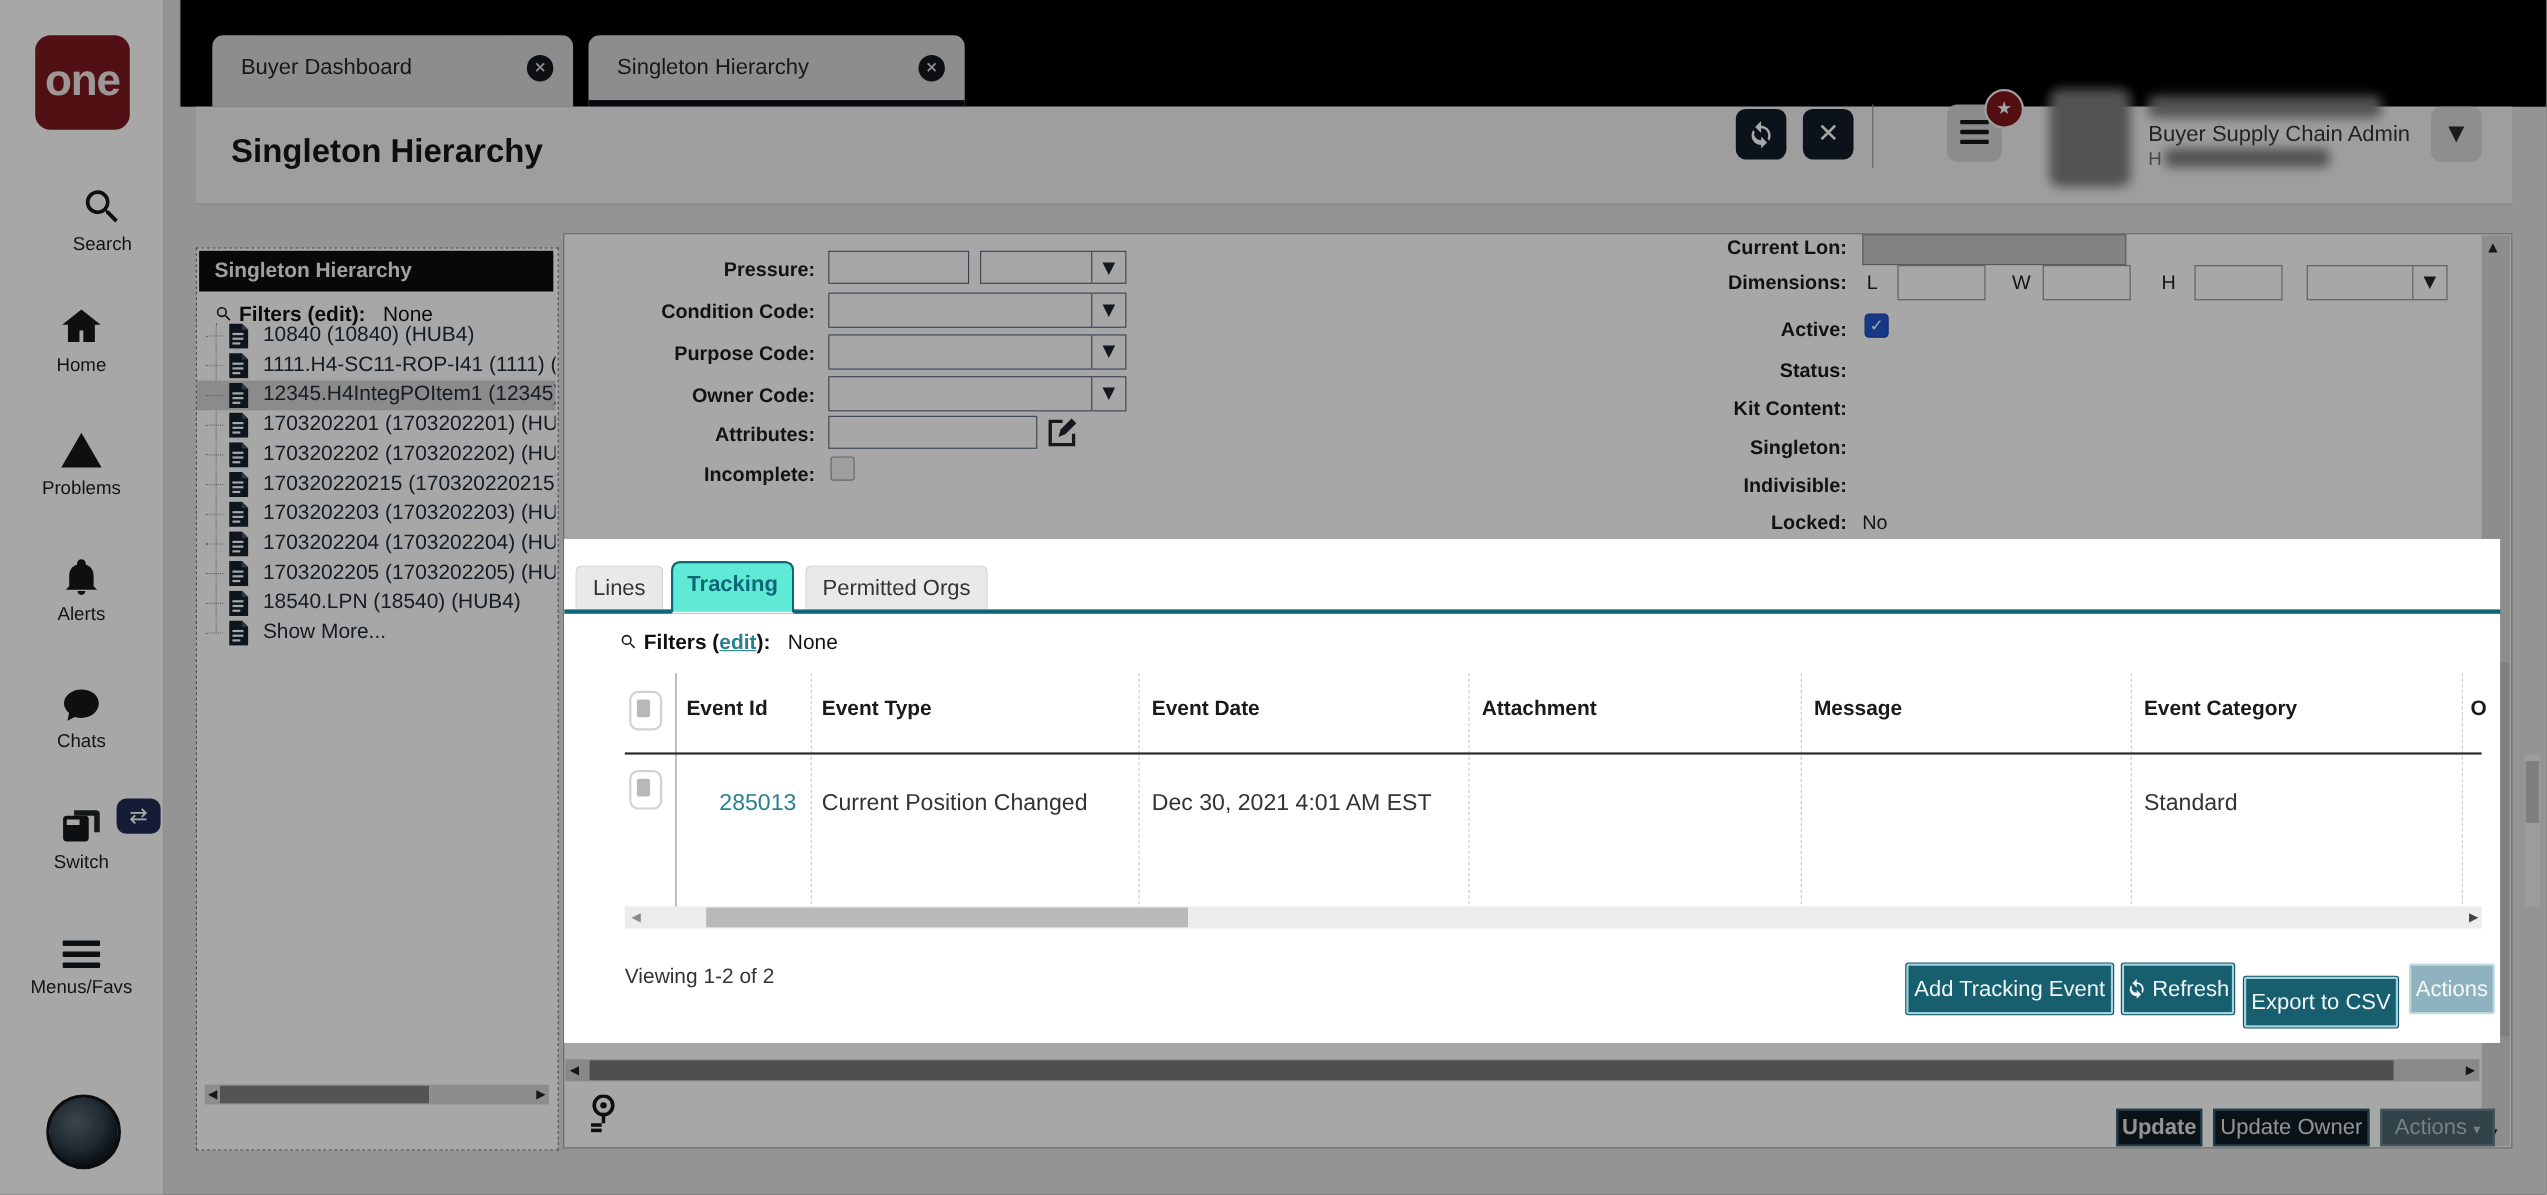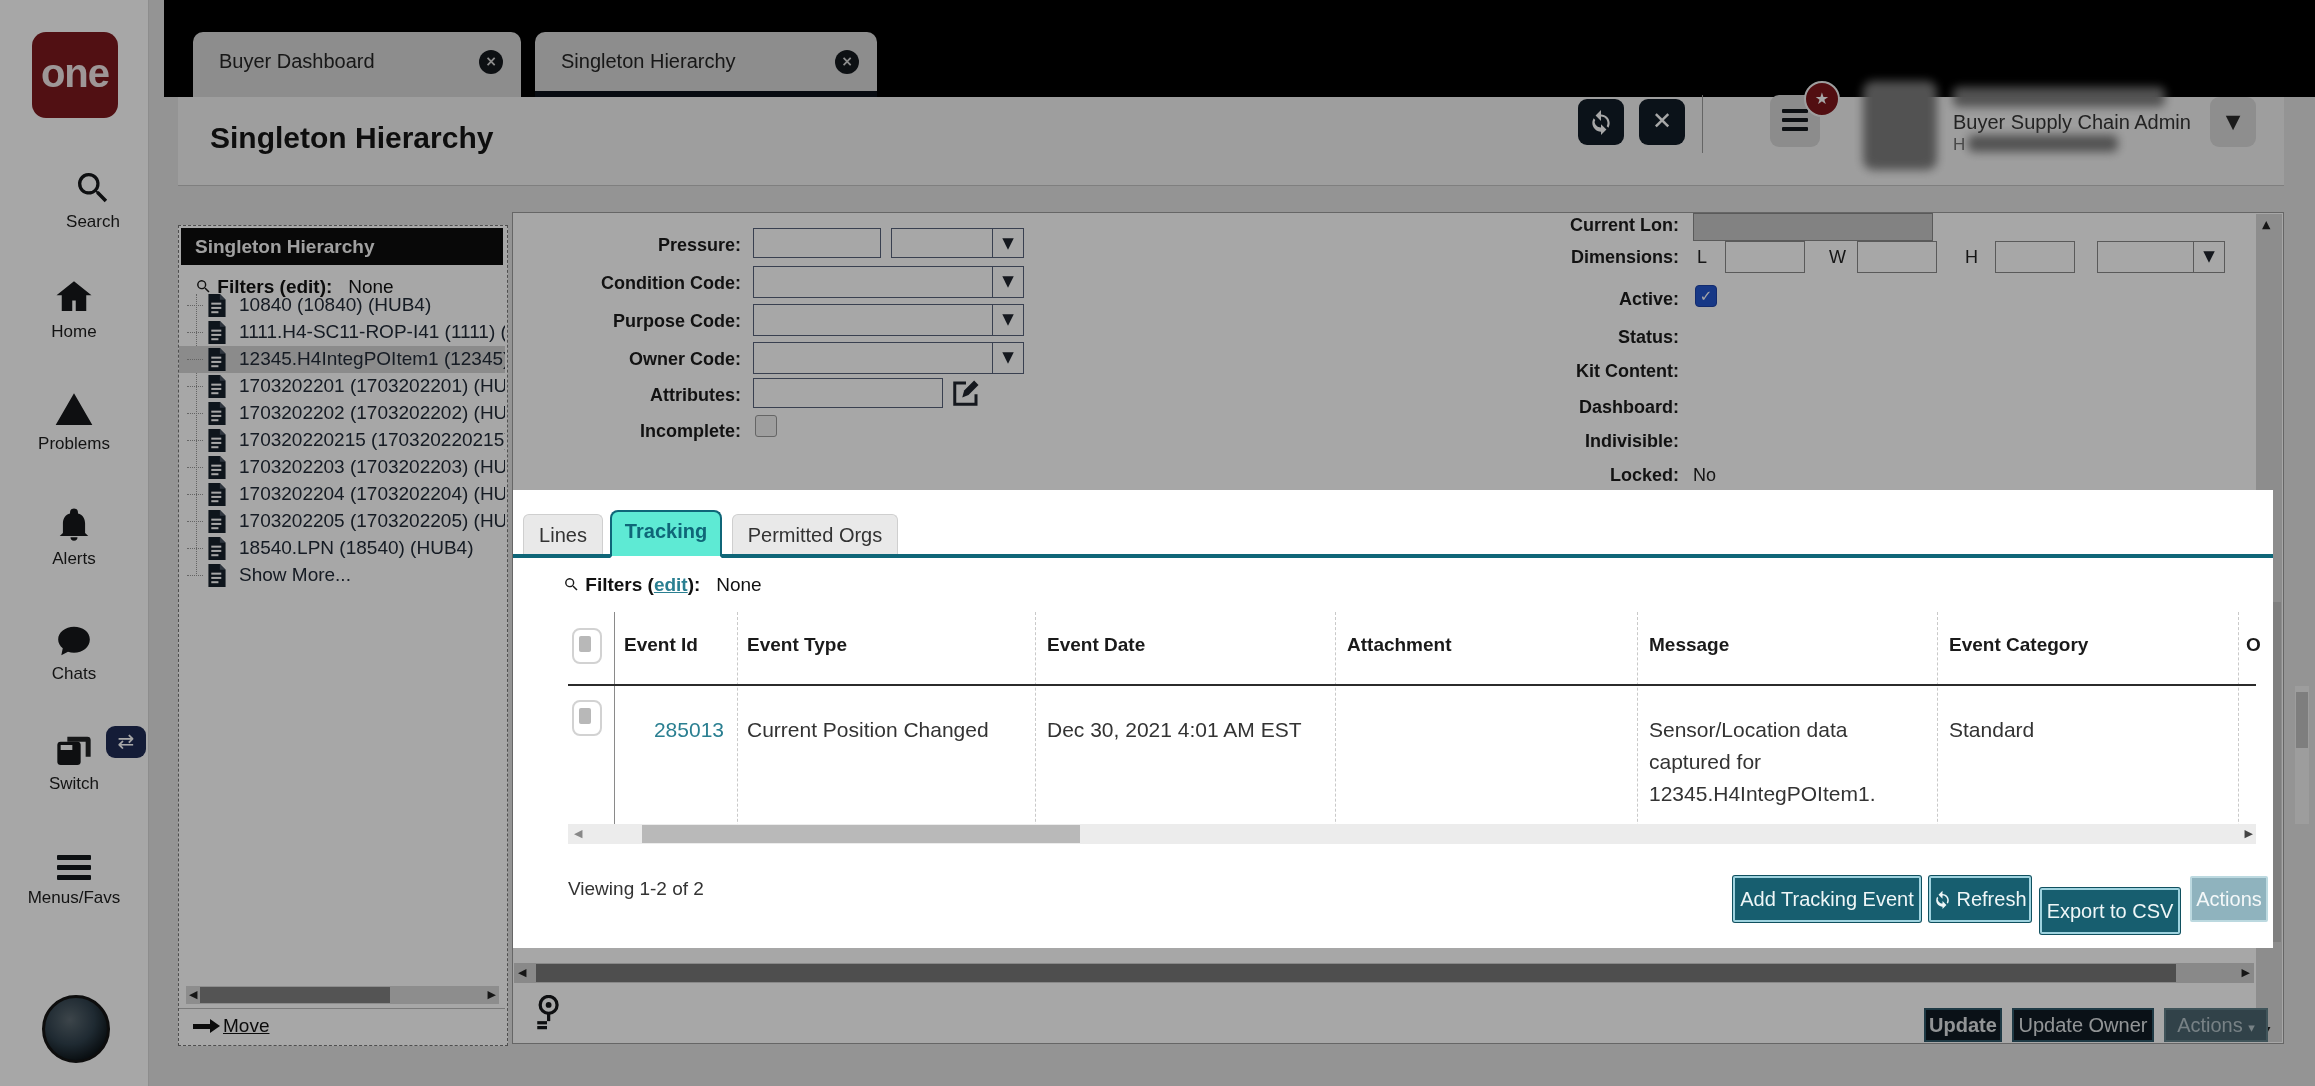--- a/index.html
+++ b/index.html
@@ -358,24 +358,20 @@
           <rect x="3" y="12" width="5" height="1.4" fill="#fff"></rect>
         </svg>
         <span class="tree-item-label">Show More...</span>
       </div>
 
     <div class="abs tree-hscroll">
       <span class="abs scroll-arrow glyph" style="left:3px;">◀</span>
       <div class="tree-hthumb"></div>
       <span class="abs scroll-arrow glyph" style="right:3px;">▶</span>
     </div>
-    <div class="abs move-row">
-      <span class="move-arrow"></span>
-      <a class="move-link">Move</a>
-    </div>
   </div>
 
   <div class="abs main-panel">
 
     <div class="flabel" style="left:0;top:22px;width:228px;">Pressure:</div>
     <div class="finput" style="left:240px;top:15px;width:128px;height:30px;"></div>
     <div class="fselect" style="left:378px;top:15px;width:133px;height:30px;">
         <span class="dd"><span class="glyph">▼</span></span>
       </div>
 
@@ -416,21 +412,21 @@
     <div class="finput" style="left:1482px;top:28px;width:80px;height:32px;border-color:#8a8a8a;"></div>
     <div class="fselect" style="left:1584px;top:28px;width:128px;height:32px;border-color:#8a8a8a;">
         <span class="dd" style="border-color:#8a8a8a;"><span class="glyph">▼</span></span>
       </div>
 
     <div class="flabel" style="left:950px;top:76px;width:216px;">Active:</div>
     <div class="fcheck check-on glyph" style="left:1182px;top:72px;">✓</div>
 
     <div class="flabel" style="left:950px;top:114px;width:216px;">Status:</div>
     <div class="flabel" style="left:950px;top:148px;width:216px;">Kit Content:</div>
-    <div class="flabel" style="left:950px;top:184px;width:216px;">Dashboard:</div>
+    <div class="flabel" style="left:950px;top:184px;width:216px;">Singleton:</div>
     <div class="flabel" style="left:950px;top:218px;width:216px;">Indivisible:</div>
     <div class="flabel" style="left:950px;top:252px;width:216px;">Locked:</div>
     <span class="fval" style="left:1180px;top:252px;">No</span>
   </div>
 
   <div class="abs main-vscroll">
     <span class="abs scroll-arrow glyph" style="left:6px;top:2px;">▲</span>
     <div class="main-vthumb"></div>
     <span class="abs scroll-arrow glyph" style="left:6px;bottom:2px;">▼</span>
   </div>
@@ -487,21 +483,20 @@
         <div class="gh" style="left:1381px;">Event Category</div>
         <div class="gh" style="left:1678px;">O</div>
       </div>
 
       <div class="grid-row">
         <div class="gcheck" style="left:4px;top:14px;"></div>
         <div class="gc" style="left:56px;width:100px;text-align:right;"><a class="link" style="text-decoration:none;">285013</a></div>
         <div class="gc" style="left:179px;width:280px;">Current Position Changed</div>
         <div class="gc" style="left:479px;width:280px;">Dec 30, 2021 4:01 AM EST</div>
         <div class="gc" style="left:779px;width:280px;"></div>
-        <div class="gc" style="left:1081px;width:272px;">Sensor/Location data captured for 12345.H4IntegPOItem1.</div>
         <div class="gc" style="left:1381px;width:280px;">Standard</div>
       </div>
 
       <div class="grid-vscroll">
         <div class="grid-vthumb"></div>
       </div>
     </div>
 
     <div class="grid-hscroll">
       <span class="abs scroll-arrow glyph" style="left:6px;top:1px;color:#888;">◀</span>

